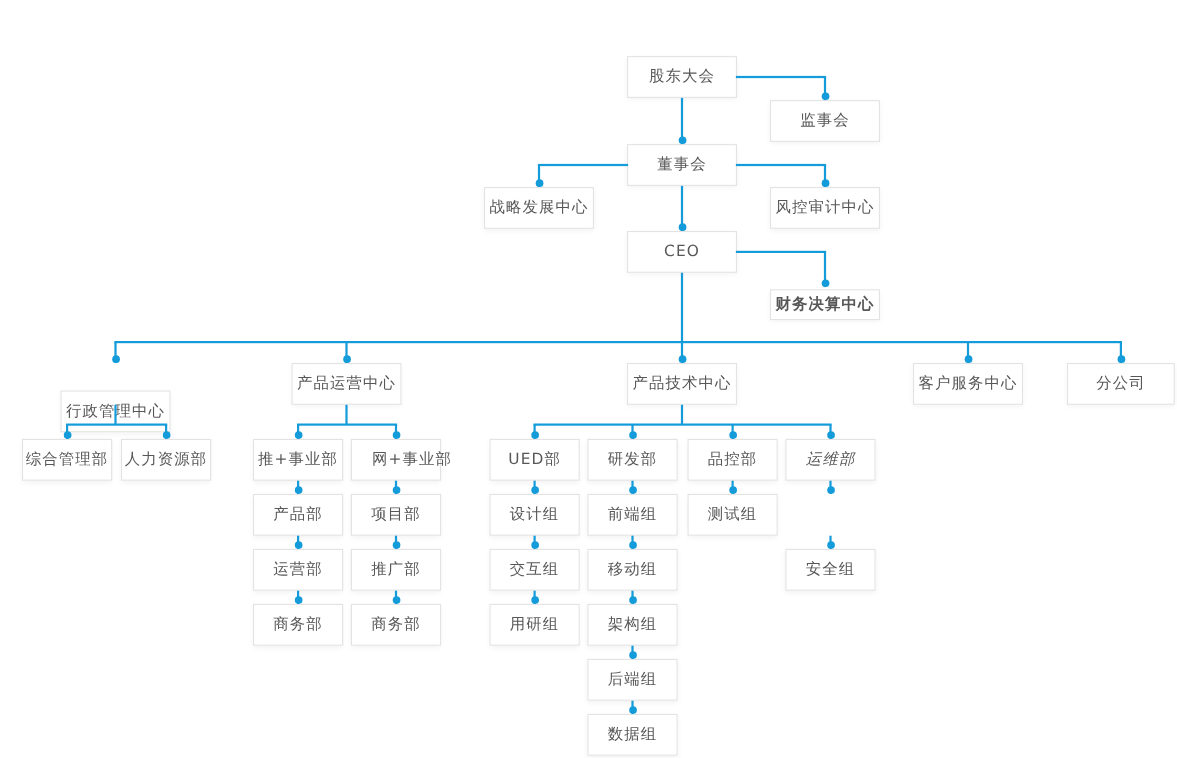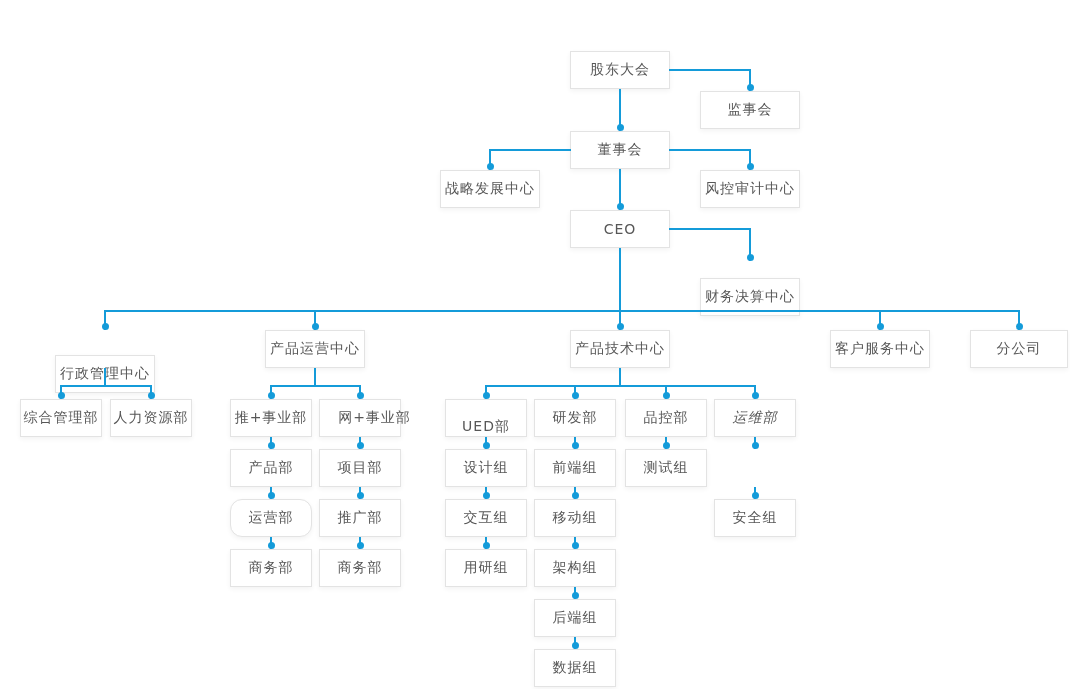--- a/index.html
+++ b/index.html
@@ -56,21 +56,21 @@
     </div>
     <div class="node" style="left: 440px; top: 170px; width: 100px; height: 38px;">
       <span>战略发展中心</span>
     </div>
     <div class="node" style="left: 700px; top: 170px; width: 100px; height: 38px;">
       <span>风控审计中心</span>
     </div>
     <div class="node" style="left: 570px; top: 210px; width: 100px; height: 38px;">
       <span>CEO</span>
     </div>
-    <div class="node" style="left: 700px; top: 278px; width: 100px; height: 38px;">
+    <div class="node" style="left: 700px; top: 263px; width: 100px; height: 28px; font-weight: bold;">
       <span>财务决算中心</span>
     </div>
     <div class="node" style="left: 55px; top: 330px; width: 100px; height: 38px; margin-top: 25px;">
       <span>行政管理中心</span>
     </div>
     <div class="node" style="left: 265px; top: 330px; width: 100px; height: 38px;">
       <span>产品运营中心</span>
     </div>
     <div class="node" style="left: 570px; top: 330px; width: 100px; height: 38px;">
       <span>产品技术中心</span>
@@ -92,33 +92,33 @@
     </div>
     <div class="node" style="left: 319px; top: 399px; width: 82px; height: 38px; padding-left: 29px;">
       <span>网+事业部</span>
     </div>
     <div class="node" style="left: 230px; top: 449px; width: 82px; height: 38px;">
       <span>产品部</span>
     </div>
     <div class="node" style="left: 319px; top: 449px; width: 82px; height: 38px;">
       <span>项目部</span>
     </div>
-    <div class="node" style="left: 230px; top: 499px; width: 82px; height: 38px; border-radius: 12px;">
+    <div class="node" style="left: 230px; top: 499px; width: 82px; height: 38px;">
       <span>运营部</span>
     </div>
     <div class="node" style="left: 319px; top: 499px; width: 82px; height: 38px;">
       <span>推广部</span>
     </div>
     <div class="node" style="left: 230px; top: 549px; width: 82px; height: 38px;">
       <span>商务部</span>
     </div>
     <div class="node" style="left: 319px; top: 549px; width: 82px; height: 38px;">
       <span>商务部</span>
     </div>
-    <div class="node" style="left: 445px; top: 399px; width: 82px; height: 38px; align-items: flex-end;">
+    <div class="node" style="left: 445px; top: 399px; width: 82px; height: 38px;">
       <span>UED部</span>
     </div>
     <div class="node" style="left: 534px; top: 399px; width: 82px; height: 38px; align-items: center;">
       <span>研发部</span>
     </div>
     <div class="node" style="left: 625px; top: 399px; width: 82px; height: 38px;">
       <span>品控部</span>
     </div>
     <div class="node" style="left: 714px; top: 399px; width: 82px; height: 38px; font-style: italic;">
       <span>运维部</span>

